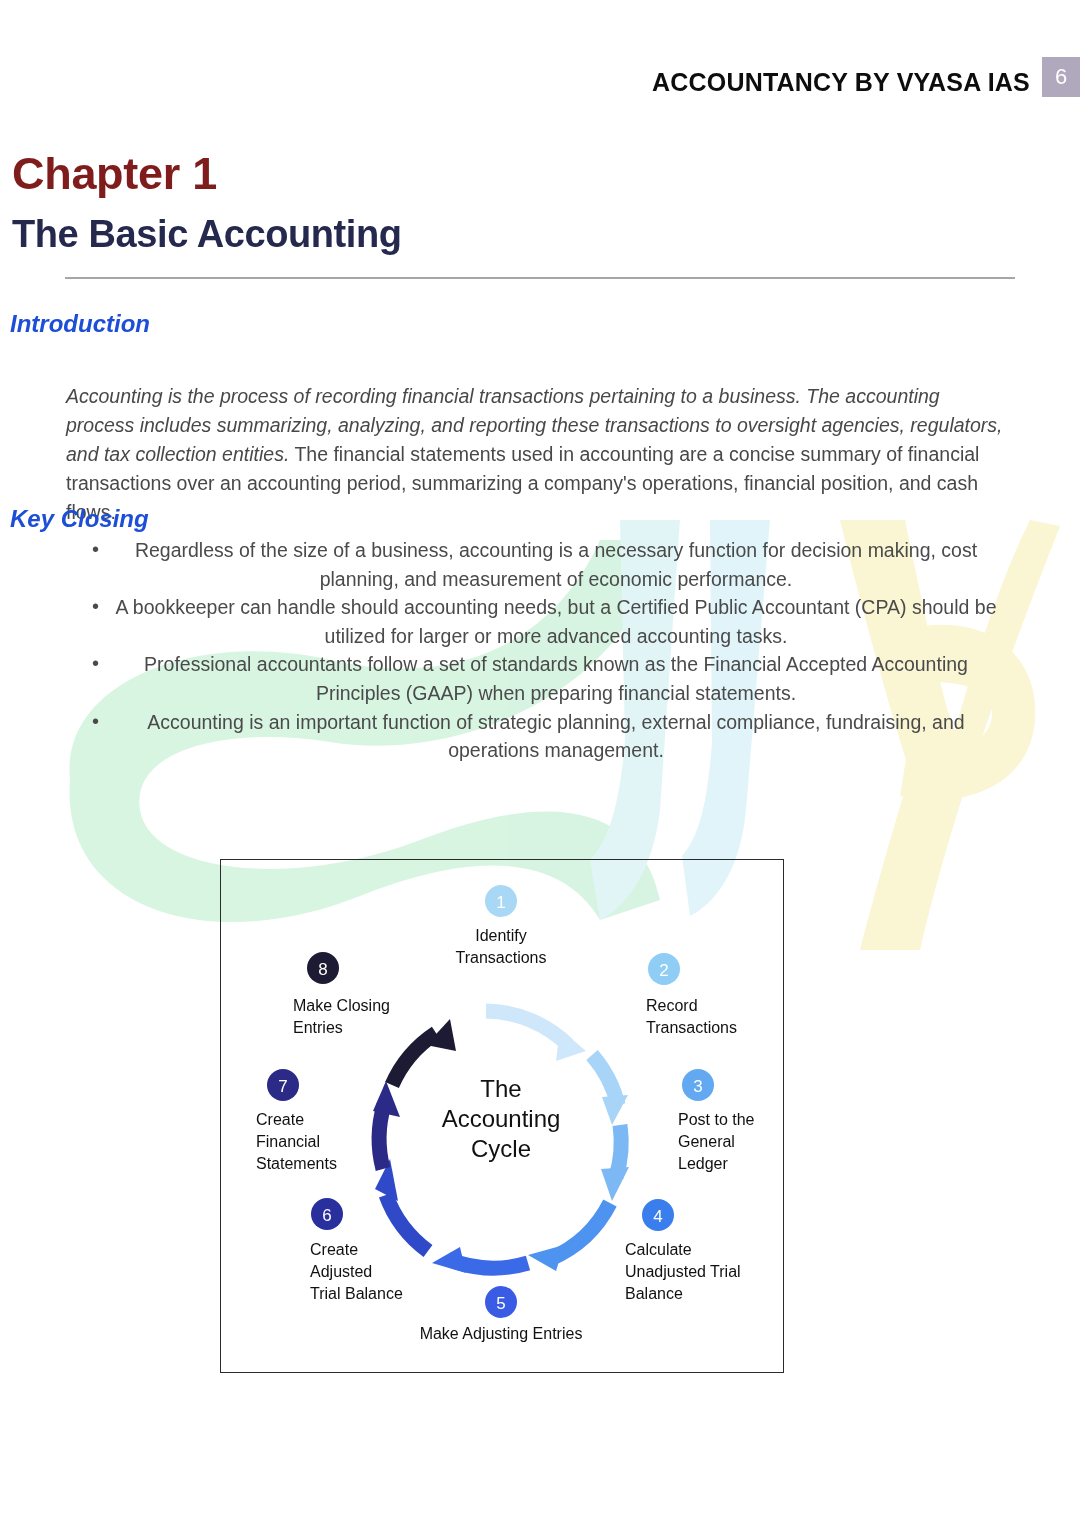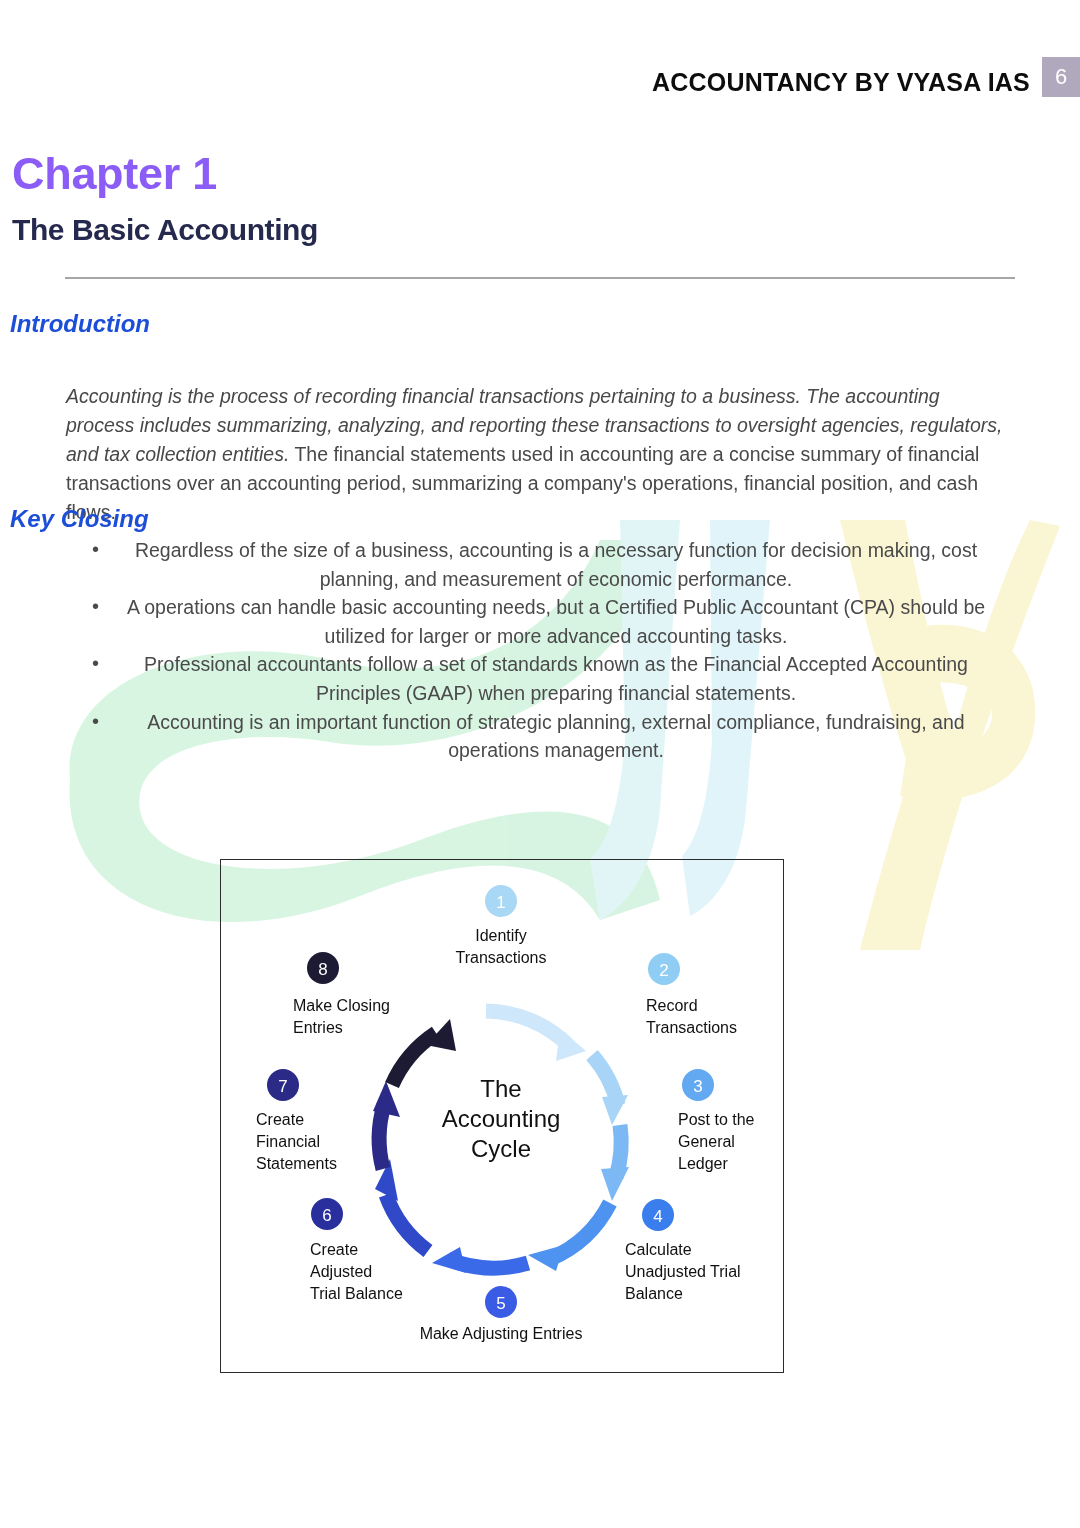--- a/index.html
+++ b/index.html
@@ -56,29 +56,29 @@
     justify-content: center;
   }
 
   
   .chapter-title {
     position: absolute;
     left: 12px;
     top: 148px;
     font-size: 45px;
     font-weight: bold;
-    color: #8b5cf6;
+    color: #7f1d1d;
     letter-spacing: -0.3px;
     z-index: 3;
   }
   .chapter-sub {
     position: absolute;
     left: 12px;
     top: 213px;
-    font-size: 30px;
+    font-size: 38px;
     font-weight: bold;
     color: #25294d;
     letter-spacing: -0.4px;
     z-index: 3;
   }
   .divider {
     position: absolute;
     left: 65px;
     top: 277px;
     width: 950px;
@@ -199,21 +199,21 @@
   <div class="divider"></div>
 
   <div class="sec-heading" id="h-intro">Introduction</div>
   <div class="intro-para">
     <span class="ital">Accounting is the process of recording financial transactions pertaining to a business. The accounting process includes summarizing, analyzing, and reporting these transactions to oversight agencies, regulators, and tax collection entities.</span><span> The financial statements used in accounting are a concise summary of financial transactions over an accounting period, summarizing a company's operations, financial position, and cash flows.</span>
   </div>
 
   <div class="sec-heading" id="h-key">Key Closing</div>
   <ul class="bullets">
     <li>Regardless of the size of a business, accounting is a necessary function for decision making, cost planning, and measurement of economic performance.</li>
-    <li>A operations can handle basic accounting needs, but a Certified Public Accountant (CPA) should be utilized for larger or more advanced accounting tasks.</li>
+    <li>A bookkeeper can handle should accounting needs, but a Certified Public Accountant (CPA) should be utilized for larger or more advanced accounting tasks.</li>
     <li>Professional accountants follow a set of standards known as the Financial Accepted Accounting Principles (GAAP) when preparing financial statements.</li>
     <li>Accounting is an important function of strategic planning, external compliance, fundraising, and operations management.</li>
   </ul>
 
   <div class="diagram-box"></div>
 
   <svg class="diagram-svg" viewBox="0 0 562 512">
 
     <g>
       <path d="M266 152 A 120 120 0 0 1 348 186" fill="none" stroke="#cfe7fa" stroke-width="15" stroke-linecap="butt"></path>

